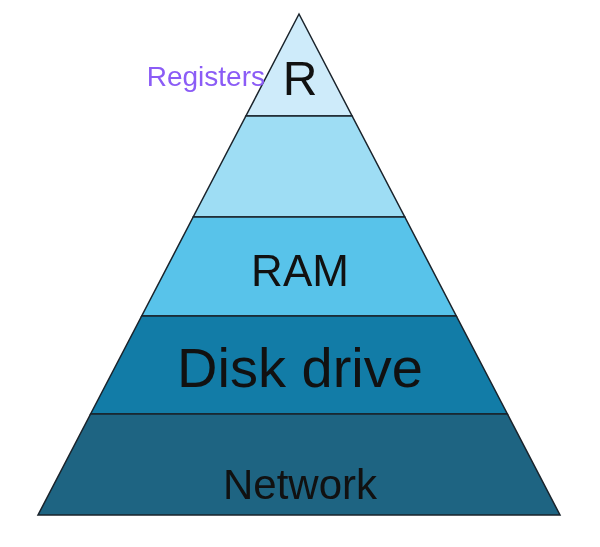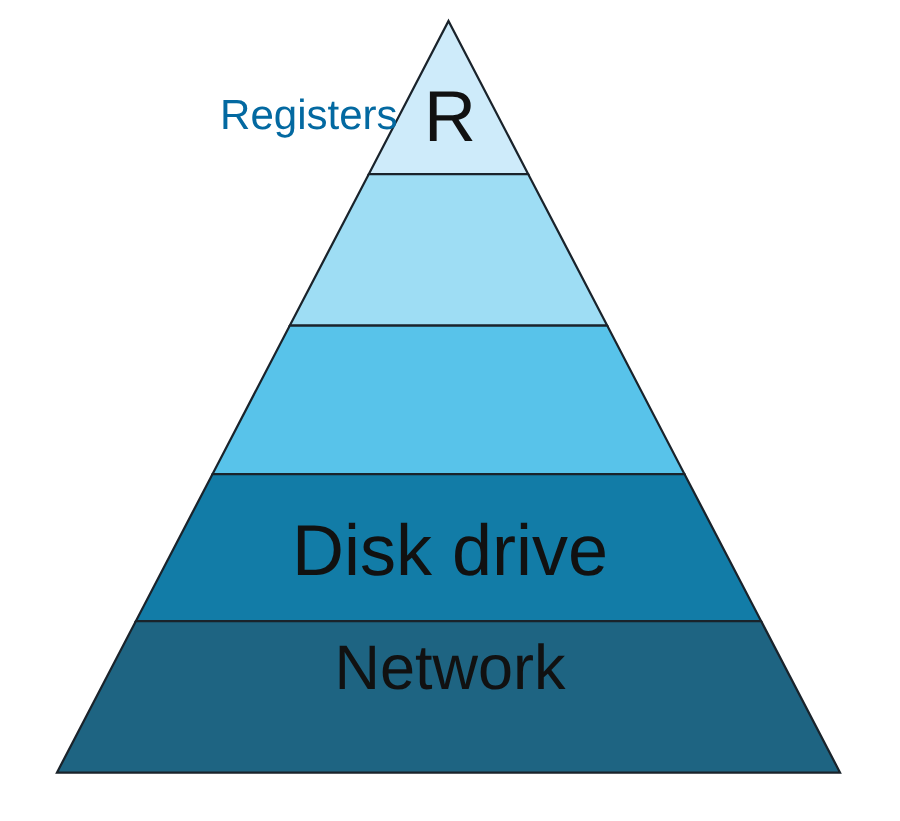--- a/index.html
+++ b/index.html
@@ -31,46 +31,47 @@
     position: absolute;
     left: 0;
     width: 600px;
     text-align: center;
     color: #111111;
     user-select: none;
   }
   .label-r        { top: 51px;  font-size: 48px; line-height: 56px; }
   .label-cache    { top: 149px; font-size: 48px; line-height: 56px; }
   .label-ram      { top: 245px; font-size: 44px; line-height: 52px; }
-  .label-disk     { top: 342px; font-size: 48px; line-height: 52px; }
-  .label-network  { top: 420px; font-size: 42px; line-height: 50px; }
+  .label-disk     { top: 342px; font-size: 56px; line-height: 52px; }
+  .label-network  { top: 460px; font-size: 42px; line-height: 50px; }
   .annotation-registers {
     position: absolute;
     left: 100px;
     top: 60px;
     width: 165px;
     text-align: right;
     font-size: 28px;
     line-height: 34px;
-    color: #0369a1;
+    color: #8b5cf6;
     user-select: none;
   }
 </style>
 </head>
 <body>
 
 <div class="canvas">
 
   <svg class="pyramid-svg" viewBox="0 0 600 547" xmlns="http://www.w3.org/2000/svg">
     <polygon points="299,14 352.1,116 245.9,116" fill="#CEEBFA"></polygon>
     <polygon points="245.9,116 352.1,116 404.8,217 193.2,217" fill="#9EDDF4"></polygon>
     <polygon points="193.2,217 404.8,217 456.3,316 141.7,316" fill="#58C3EA"></polygon>
     <polygon points="141.7,316 456.3,316 507.4,414 90.6,414" fill="#127CA7"></polygon>
     <polygon points="90.6,414 507.4,414 560,515 38,515" fill="#1E6482"></polygon>
   </svg>
 
   <div class="annotation-registers">Registers</div>
 
   <div class="layer-label label-r">R</div>
+  <div class="layer-label label-ram">RAM</div>
   <div class="layer-label label-disk">Disk drive</div>
   <div class="layer-label label-network">Network</div>
 
 </div>
 
 </body></html>

